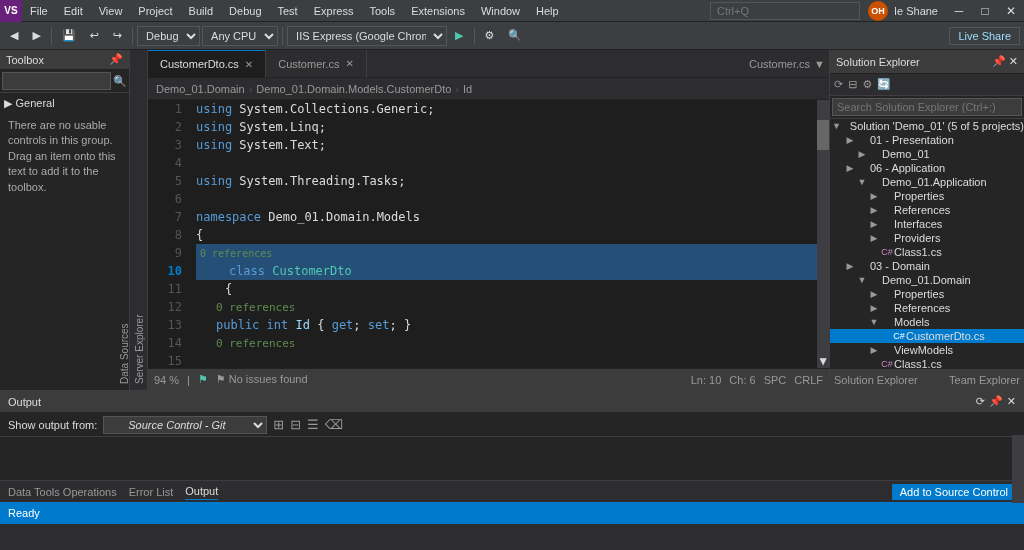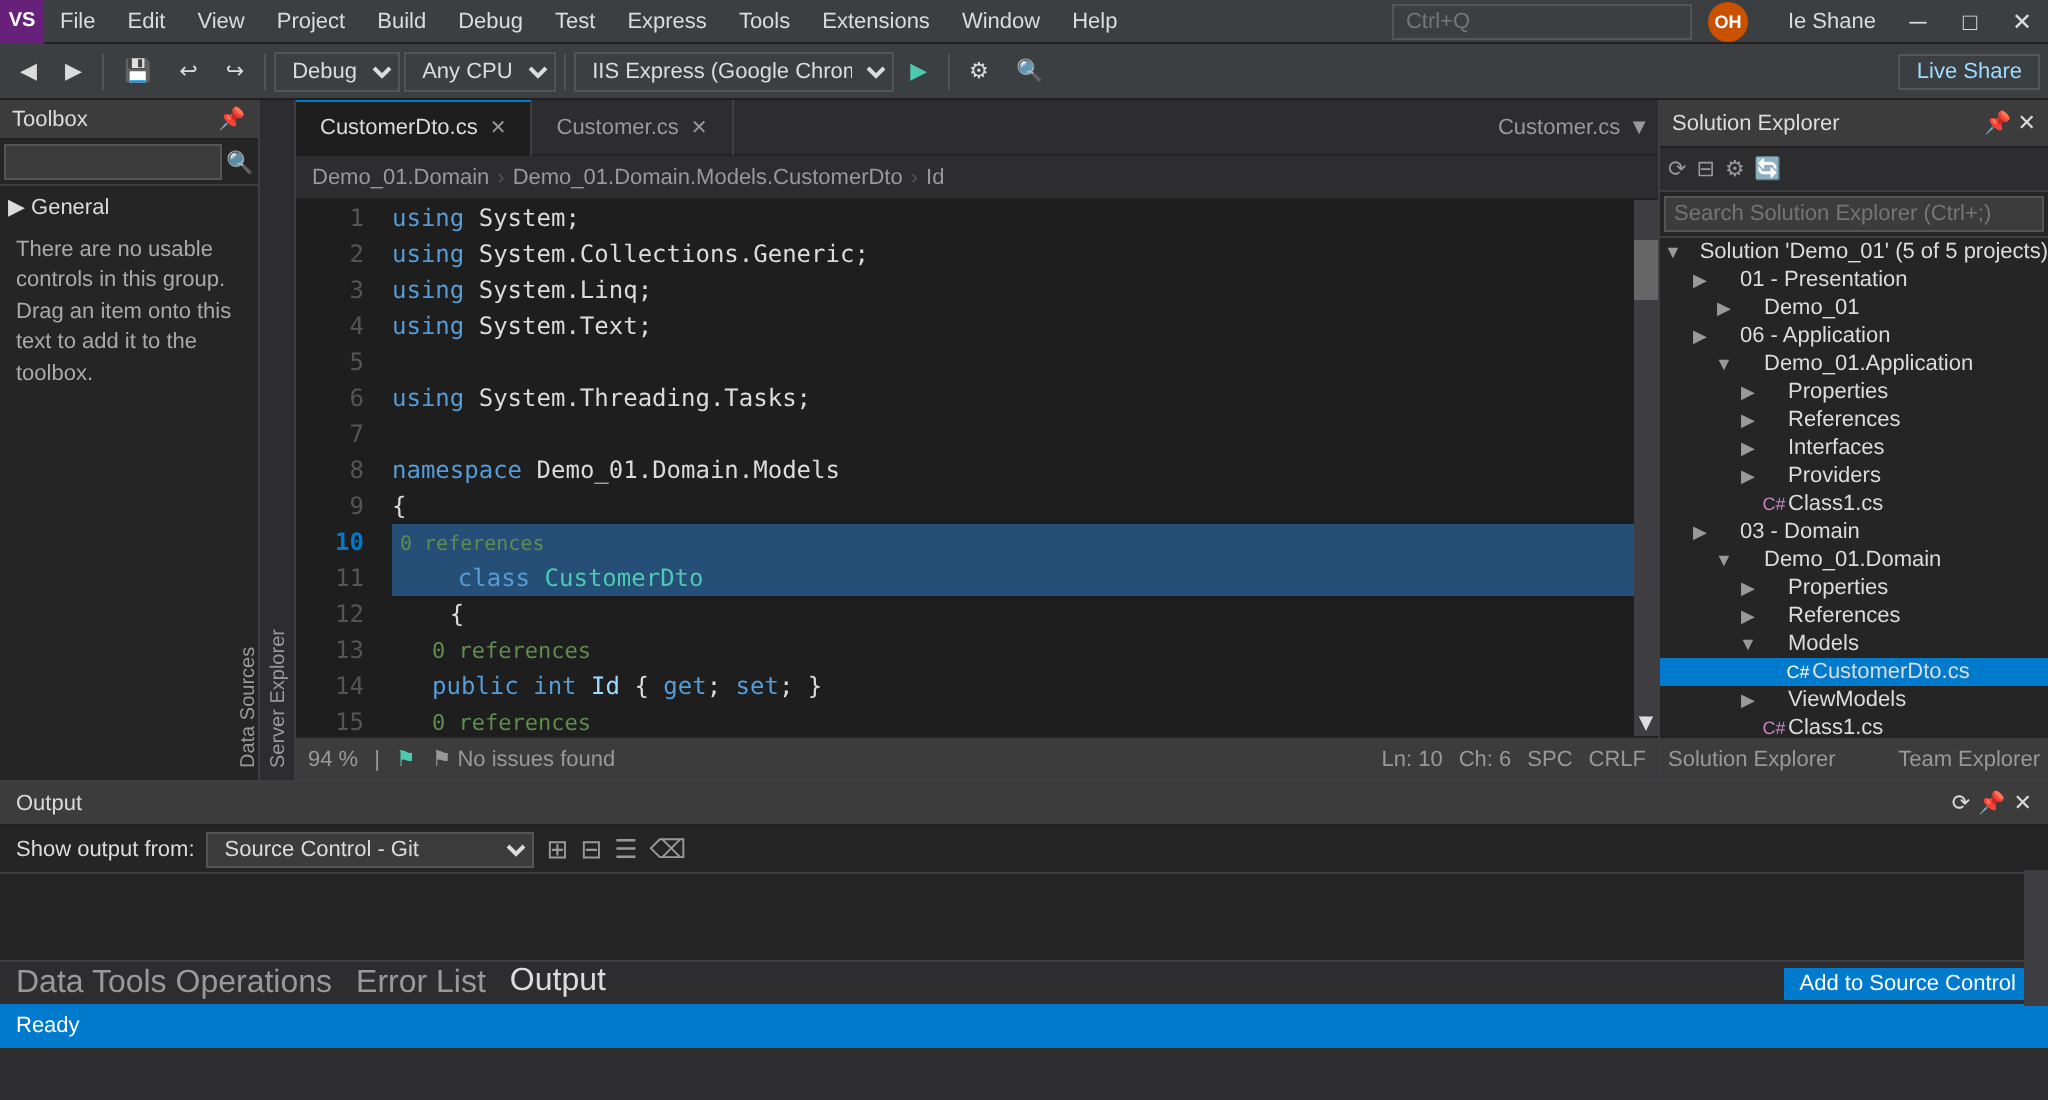--- a/index.html
+++ b/index.html
@@ -5,21 +5,21 @@
     * { margin: 0; padding: 0; box-sizing: border-box; }
     body { font-family: 'Segoe UI', Tahoma, sans-serif; font-size: 11px; background: #2d2d30; color: #dcdcdc; overflow: hidden; width: 1024px; height: 550px; }
 
     
     #menu-bar { background: #3c3f41; display: flex; align-items: center; height: 22px; border-bottom: 1px solid #222; }
     #menu-bar .logo { width: 22px; height: 22px; background: #68217a; display: flex; align-items: center; justify-content: center; font-size: 10px; color: white; font-weight: bold; flex-shrink: 0; }
     #menu-bar .menu-items { display: flex; align-items: center; height: 100%; }
     #menu-bar .menu-item { padding: 0 8px; height: 100%; display: flex; align-items: center; font-size: 11px; color: #dcdcdc; cursor: default; }
     #menu-bar .spacer { flex: 1; }
     #menu-bar .search-box { background: #3c3f41; border: 1px solid #555; color: #dcdcdc; font-size: 11px; padding: 1px 6px; width: 150px; height: 18px; }
-    #menu-bar .user-area { display: flex; align-items: center; padding: 0 8px; gap: 20px; }
+    #menu-bar .user-area { display: flex; align-items: center; padding: 0 8px; gap: 6px; }
     #menu-bar .user-avatar { width: 20px; height: 20px; background: #ca5100; border-radius: 50%; display: flex; align-items: center; justify-content: center; font-size: 9px; color: white; font-weight: bold; }
     #menu-bar .user-name { font-size: 11px; color: #dcdcdc; }
     #menu-bar .win-btn { width: 26px; height: 22px; display: flex; align-items: center; justify-content: center; font-size: 12px; cursor: default; }
 
     
     #toolbar { background: #3c3f41; display: flex; align-items: center; height: 28px; border-bottom: 1px solid #222; padding: 0 4px; gap: 2px; }
     #toolbar .toolbar-btn { padding: 2px 6px; font-size: 11px; color: #dcdcdc; cursor: default; display: flex; align-items: center; gap: 3px; }
     #toolbar .toolbar-sep { width: 1px; height: 18px; background: #555; margin: 0 2px; }
     #toolbar .toolbar-select { background: #3c3f41; border: 1px solid #555; color: #dcdcdc; font-size: 11px; padding: 1px 4px; height: 20px; }
     #toolbar .live-share { color: #9cdcfe; font-size: 11px; padding: 2px 8px; border: 1px solid #555; margin-left: 14px; }
@@ -78,21 +78,21 @@
     #status-bar { background: #007acc; display: flex; align-items: center; height: 22px; padding: 0 8px; gap: 8px; font-size: 11px; color: white; }
 
     
     #output-panel { height: 90px; background: #252526; border-top: 1px solid #3e3e42; display: flex; flex-direction: column; }
     #output-header { background: #3c3c3c; padding: 2px 8px; font-size: 11px; display: flex; align-items: center; justify-content: space-between; border-bottom: 1px solid #222; height: 22px; }
     #output-toolbar { display: flex; align-items: center; gap: 6px; padding: 2px 8px; border-bottom: 1px solid #3e3e42; height: 24px; }
     #output-content { flex: 1; padding: 2px 8px; font-family: 'Consolas', monospace; font-size: 11px; color: #dcdcdc; overflow: hidden; }
 
     
     #bottom-tabs { background: #2d2d30; display: flex; align-items: center; height: 22px; border-top: 1px solid #3e3e42; padding: 0 8px; gap: 12px; }
-    .bottom-tab { font-size: 16px; color: #999; cursor: default; padding: 2px 0; }
+    .bottom-tab { font-size: 11px; color: #999; cursor: default; padding: 2px 0; }
     .bottom-tab.active { color: #dcdcdc; border-bottom: 1px solid #007acc; }
 
     
     #se-tree::-webkit-scrollbar { width: 8px; }
     #se-tree::-webkit-scrollbar-track { background: #252526; }
     #se-tree::-webkit-scrollbar-thumb { background: #555; }
   </style>
 </head>
 <body>
 
@@ -210,21 +210,20 @@
         <div style="line-height:18px; color:#555;">9</div>
         <div style="line-height:18px; color:#007acc; font-weight:bold;">10</div>
         <div style="line-height:18px; color:#555;">11</div>
         <div style="line-height:18px; color:#555;">12</div>
         <div style="line-height:18px; color:#555;">13</div>
         <div style="line-height:18px; color:#555;">14</div>
         <div style="line-height:18px; color:#555;">15</div>
 
       </div>
       <div id="code-content">
-        <div class="code-line"><span class="kw">using</span> System;</div>
         <div class="code-line"><span class="kw">using</span> System.Collections.Generic;</div>
         <div class="code-line"><span class="kw">using</span> System.Linq;</div>
         <div class="code-line"><span class="kw">using</span> System.Text;</div>
         <div class="code-line"></div>
         <div class="code-line"><span class="kw">using</span> System.Threading.Tasks;</div>
         <div class="code-line"></div>
         <div class="code-line"><span class="kw">namespace</span> <span class="ns">Demo_01.Domain.Models</span></div>
         <div class="code-line">{</div>
         <div style="background:#264f78; position:relative;">
 
@@ -384,21 +383,21 @@
   <div id="output-header">
     <span>Output</span>
     <div style="display:flex; gap:4px; align-items:center;">
       <span>⟳</span>
       <span>📌</span>
       <span>✕</span>
     </div>
   </div>
   <div id="output-toolbar">
     <span>Show output from:</span>
-    <select style="background:#3c3c3c; border:1px solid #555; color:#dcdcdc; font-size:11px; padding:1px 4px; height:18px; width:164px;">
+    <select style="background:#3c3c3c; border:1px solid #555; color:#dcdcdc; font-size:11px; padding:1px 20px; height:18px; width:164px;font-style:italic;">
       <option>Source Control - Git</option>
     </select>
     <span style="color:#999; font-size:13px;">⊞</span>
     <span style="color:#999; font-size:13px;">⊟</span>
     <span style="color:#999; font-size:13px;">☰</span>
     <span style="color:#999; font-size:13px;">⌫</span>
   </div>
   <div id="output-content"></div>
 
   <div style="position:absolute; right:0; height:68px; width:12px; background:#3e3e42; bottom:47px;"></div>

